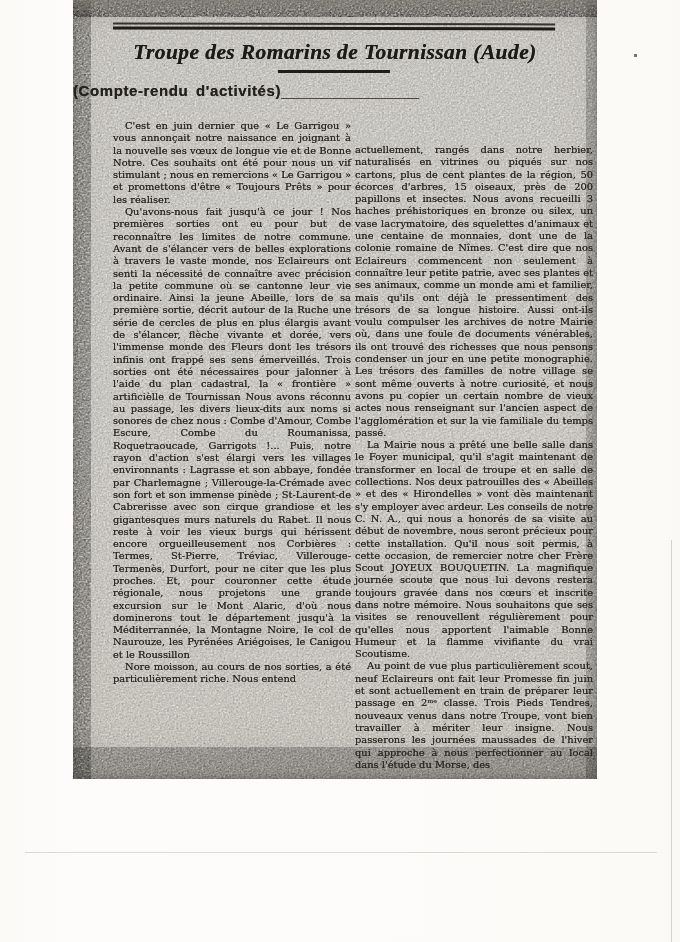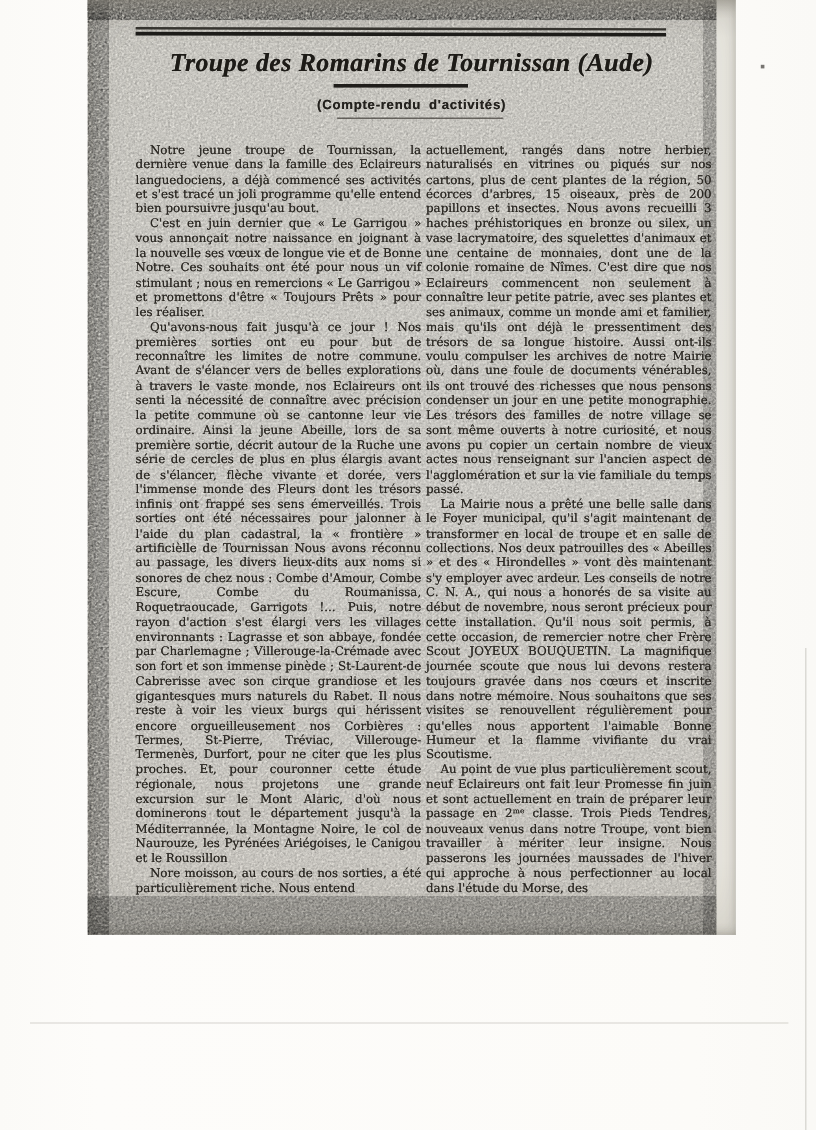--- a/index.html
+++ b/index.html
@@ -12,21 +12,20 @@
     position: absolute; inset: 0;
     background: linear-gradient(90deg, #fbfaf7 0%, #fdfcfa 12%, #fcfbf8 85%, #faf9f6 100%);
   }
   .page {
     position: absolute; left: 73px; top: 0; width: 524px; height: 779px;
     background: linear-gradient(180deg, #d9d6cf 0%, #eae8e1 4%, #edebe5 55%, #eae7e0 92%, #e0ddd5 100%);
     box-shadow: inset 0 0 45px rgba(115,110,98,0.14),
                 inset 5px 0 12px -5px rgba(95,92,82,0.35),
                 inset -4px 0 10px -5px rgba(95,92,82,0.28),
                 inset 0 -5px 10px -5px rgba(95,92,82,0.30);
-    padding-left: 16px;
   }
   .grain { position: absolute; left: 0; top: 0; pointer-events: none; }
   .top-band {
     position: absolute; left: 0; top: 0; right: 0; height: 15px;
     background: linear-gradient(180deg, rgba(150,146,136,0.55), rgba(170,166,156,0.18) 70%, rgba(170,166,156,0.02));
   }
   .double-rule {
     position: absolute; left: 40px; top: 23px; width: 442px; height: 7px;
     border-top: 2px solid #35332e; border-bottom: 3px solid #1d1c19;
     box-sizing: border-box; transform: rotate(0.12deg);
@@ -38,36 +37,35 @@
     font-style: italic; font-weight: bold;
     font-size: 21.5px; letter-spacing: 0.4px; color: #1d1b17;
     text-shadow: 0 0 0.5px rgba(29,27,23,0.9);
   }
   .title-underline {
     position: absolute; left: 205px; top: 70px; width: 112px; height: 3px;
     background: #201e1b;
   }
   .subtitle {
     position: absolute; left: 0; top: 82px; width: 100%;
-    text-align: center;
     font-family: "Liberation Sans", "DejaVu Sans", sans-serif;
-    font-weight: bold; font-size: 11px; letter-spacing: 0.6px; word-spacing: 3px;
+    font-weight: bold; font-size: 15px; letter-spacing: 0.6px; word-spacing: 3px;
     color: #23211d; text-shadow: 0 0 0.4px rgba(35,33,29,0.8);
   }
   .subtitle-rule {
     position: absolute; left: 208px; top: 98px; width: 138px; height: 1px;
     background: #4c4944;
   }
   .col {
     position: absolute; top: 120px; width: 238px;
     font-size: 9.9px; line-height: 12.3px; text-align: justify;
     color: #2b2823; text-shadow: 0 0 0.45px rgba(43,40,35,0.85);
   }
   .col-left  { left: 40px; }
-  .col-right { left: 282px; }
+  .col-right { left: 282px; margin-top: 24px; }
   .col p { margin: 0; text-indent: 12px; }
   .col p.no-indent { text-indent: 0; }
   .artifact-hline {
     position: absolute; left: 25px; top: 852px; width: 632px; height: 1px;
     background: rgba(142,139,130,0.30);
   }
   .artifact-vline {
     position: absolute; left: 671px; top: 540px; width: 1px; height: 402px;
     background: rgba(152,149,140,0.38);
   }
@@ -101,21 +99,20 @@
 
     <h1 class="title">Troupe des Romarins de Tournissan (Aude)</h1>
 
     <div class="title-underline"></div>
 
     <div class="subtitle">(Compte-rendu  d'activités)</div>
 
     <div class="subtitle-rule"></div>
 
     <div class="col col-left">
-      <p>Notre jeune troupe de Tournissan, la dernière venue dans la famille des Eclaireurs languedociens, a déjà commencé ses activités et s'est tracé un joli programme qu'elle entend bien poursuivre jusqu'au bout.</p>
       <p>C'est en juin dernier que « Le Garrigou » vous annonçait notre naissance en joignant à la nouvelle ses vœux de longue vie et de Bonne Notre. Ces souhaits ont été pour nous un vif stimulant ; nous en remercions « Le Garrigou » et promettons d'être « Toujours Prêts » pour les réaliser.</p>
       <p>Qu'avons-nous fait jusqu'à ce jour ! Nos premières sorties ont eu pour but de reconnaître les limites de notre commune. Avant de s'élancer vers de belles explorations à travers le vaste monde, nos Eclaireurs ont senti la nécessité de connaître avec précision la petite commune où se cantonne leur vie ordinaire. Ainsi la jeune Abeille, lors de sa première sortie, décrit autour de la Ruche une série de cercles de plus en plus élargis avant de s'élancer, flèche vivante et dorée, vers l'immense monde des Fleurs dont les trésors infinis ont frappé ses sens émerveillés. Trois sorties ont été nécessaires pour jalonner à l'aide du plan cadastral, la « frontière » artificièlle de Tournissan Nous avons réconnu au passage, les divers lieux-dits aux noms si sonores de chez nous : Combe d'Amour, Combe Escure, Combe du Roumanissa, Roquetraoucade, Garrigots !... Puis, notre rayon d'action s'est élargi vers les villages environnants : Lagrasse et son abbaye, fondée par Charlemagne ; Villerouge-la-Crémade avec son fort et son immense pinède ; St-Laurent-de Cabrerisse avec son cirque grandiose et les gigantesques murs naturels du Rabet. Il nous reste à voir les vieux burgs qui hérissent encore orgueilleusement nos Corbières : Termes, St-Pierre, Tréviac, Villerouge-Termenès, Durfort, pour ne citer que les plus proches. Et, pour couronner cette étude régionale, nous projetons une grande excursion sur le Mont Alaric, d'où nous dominerons tout le département jusqu'à la Méditerrannée, la Montagne Noire, le col de Naurouze, les Pyrénées Ariégoises, le Canigou et le Roussillon</p>
       <p>Nore moisson, au cours de nos sorties, a été particulièrement riche. Nous entend</p>
     </div>
 
     <div class="col col-right">
       <p class="no-indent">actuellement, rangés dans notre herbier, naturalisés en vitrines ou piqués sur nos cartons, plus de cent plantes de la région, 50 écorces d'arbres, 15 oiseaux, près de 200 papillons et insectes. Nous avons recueilli 3 haches préhistoriques en bronze ou silex, un vase lacrymatoire, des squelettes d'animaux et une centaine de monnaies, dont une de la colonie romaine de Nîmes. C'est dire que nos Eclaireurs commencent non seulement à connaître leur petite patrie, avec ses plantes et ses animaux, comme un monde ami et familier, mais qu'ils ont déjà le pressentiment des trésors de sa longue histoire. Aussi ont-ils voulu compulser les archives de notre Mairie où, dans une foule de documents vénérables, ils ont trouvé des richesses que nous pensons condenser un jour en une petite monographie. Les trésors des familles de notre village se sont même ouverts à notre curiosité, et nous avons pu copier un certain nombre de vieux actes nous renseignant sur l'ancien aspect de l'agglomération et sur la vie familiale du temps passé.</p>
       <p>La Mairie nous a prêté une belle salle dans le Foyer municipal, qu'il s'agit maintenant de transformer en local de troupe et en salle de collections. Nos deux patrouilles des « Abeilles » et des « Hirondelles » vont dès maintenant s'y employer avec ardeur. Les conseils de notre C. N. A., qui nous a honorés de sa visite au début de novembre, nous seront précieux pour cette installation. Qu'il nous soit permis, à cette occasion, de remercier notre cher Frère Scout JOYEUX BOUQUETIN. La magnifique journée scoute que nous lui devons restera toujours gravée dans nos cœurs et inscrite dans notre mémoire. Nous souhaitons que ses visites se renouvellent régulièrement pour qu'elles nous apportent l'aimable Bonne Humeur et la flamme vivifiante du vrai Scoutisme.</p>
       <p>Au point de vue plus particulièrement scout, neuf Eclaireurs ont fait leur Promesse fin juin et sont actuellement en train de préparer leur passage en 2ᵐᵉ classe. Trois Pieds Tendres, nouveaux venus dans notre Troupe, vont bien travailler à mériter leur insigne. Nous passerons les journées maussades de l'hiver qui approche à nous perfectionner au local dans l'étude du Morse, des</p>
     </div>

